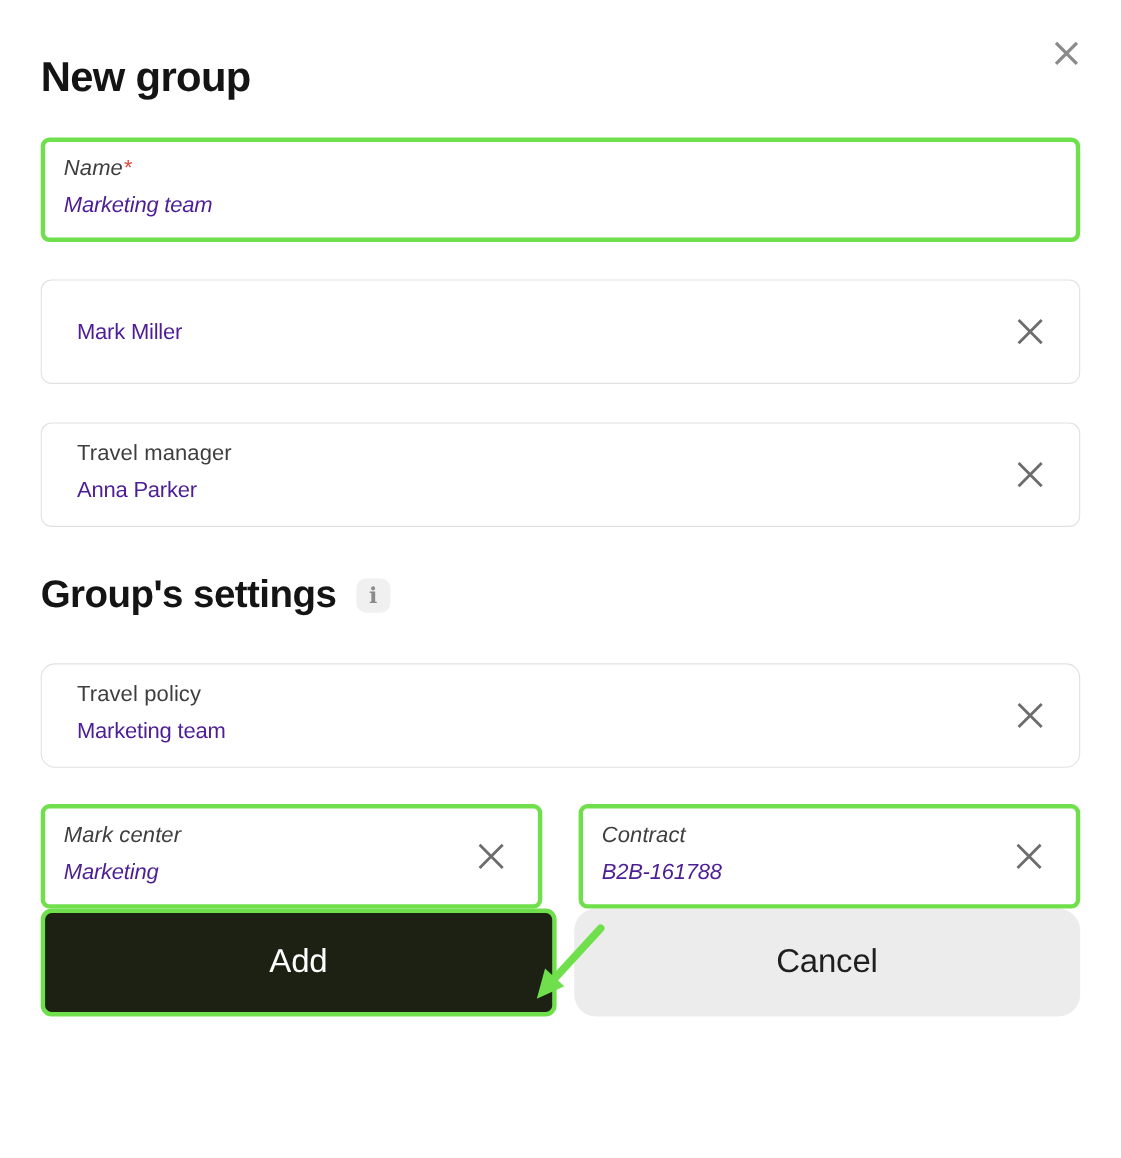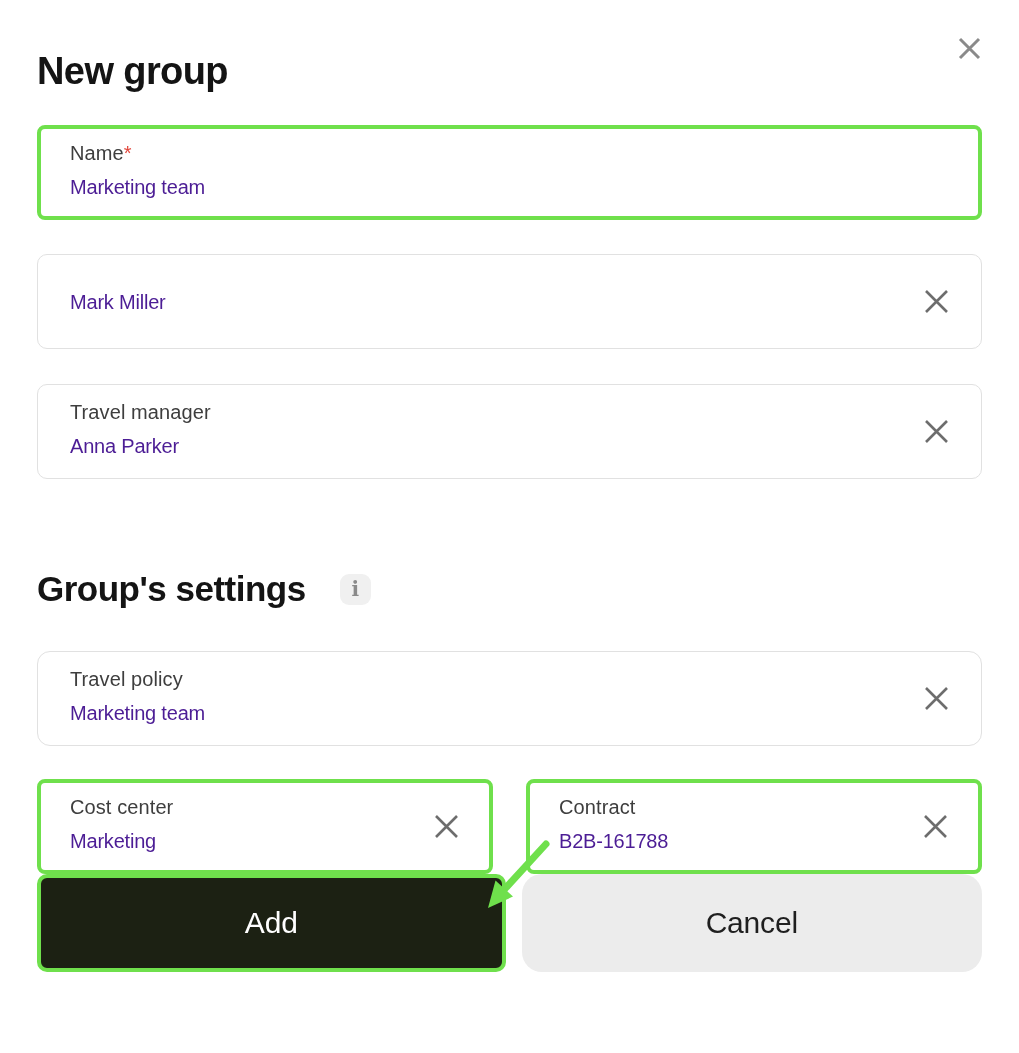--- a/index.html
+++ b/index.html
@@ -43,21 +43,22 @@
     padding: 0 90px 0 32px;
     display: flex;
     flex-direction: column;
     justify-content: center;
     gap: 7px;
     cursor: text;
   }
   .field.highlight {
     border: 4px solid #6fe04c;
     border-radius: 8px;
-    padding-left: 29px;
+    padding-left: 17px;
+    font-style: italic;
   }
   .field-label {
     font-size: 20px;
     color: #3e3e3e;
     line-height: 22px;
     letter-spacing: 0.1px;
   }
   .field-value {
     font-size: 20px;
     color: #4c1d95;
@@ -76,24 +77,23 @@
   }
 
   
   .field-name { margin-top: 31px; }
   .field-manager { margin-top: 34px; }
   .field-travel-manager { margin-top: 35px; }
   .field-travel-policy { margin-top: 40px; border-radius: 13px; }
 
   
   .section-heading {
-    margin-top: 88px;
+    margin-top: 40px;
     display: flex;
     align-items: center;
-    gap: 16px;
   }
   h2.section-title {
     font-size: 35px;
     font-weight: 700;
     letter-spacing: -0.5px;
     color: #141414;
     line-height: 44px;
   }
   .info-badge {
     margin-left: 18px;
@@ -207,21 +207,21 @@
     <div class="field-value">Marketing team</div>
     <button class="clear-btn" aria-label="Clear">
       <svg width="29" height="29" viewBox="0 0 29 29">
         <path d="M4 4 L25 25 M25 4 L4 25" stroke="#6d6d6d" stroke-width="2.6" fill="none"></path>
       </svg>
     </button>
   </div>
 
   <div class="field-row">
     <div class="field highlight">
-      <div class="field-label">Cost center</div>
+      <div class="field-label">Mark center</div>
       <div class="field-value">Marketing</div>
       <button class="clear-btn" aria-label="Clear">
         <svg width="29" height="29" viewBox="0 0 29 29">
           <path d="M4 4 L25 25 M25 4 L4 25" stroke="#6d6d6d" stroke-width="2.6" fill="none"></path>
         </svg>
       </button>
     </div>
     <div class="field highlight">
       <div class="field-label">Contract</div>
       <div class="field-value">B2B-161788</div>

